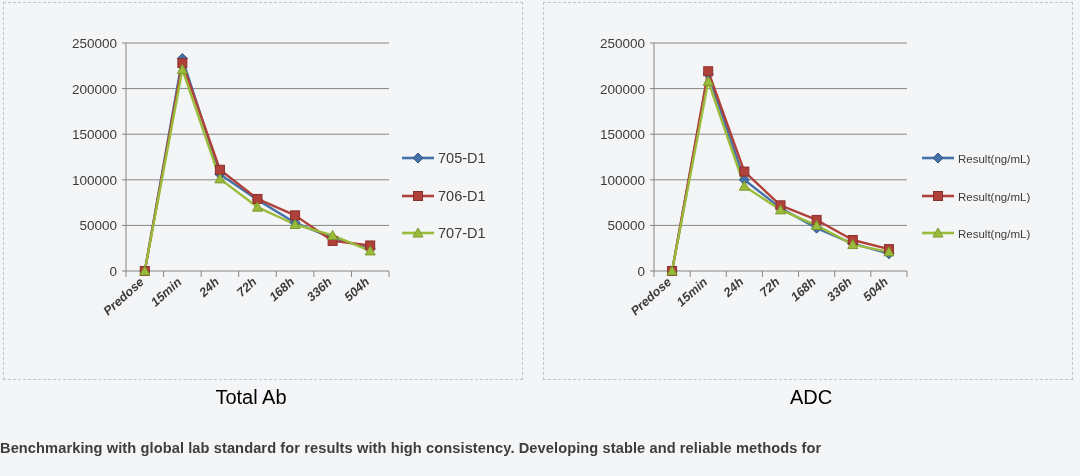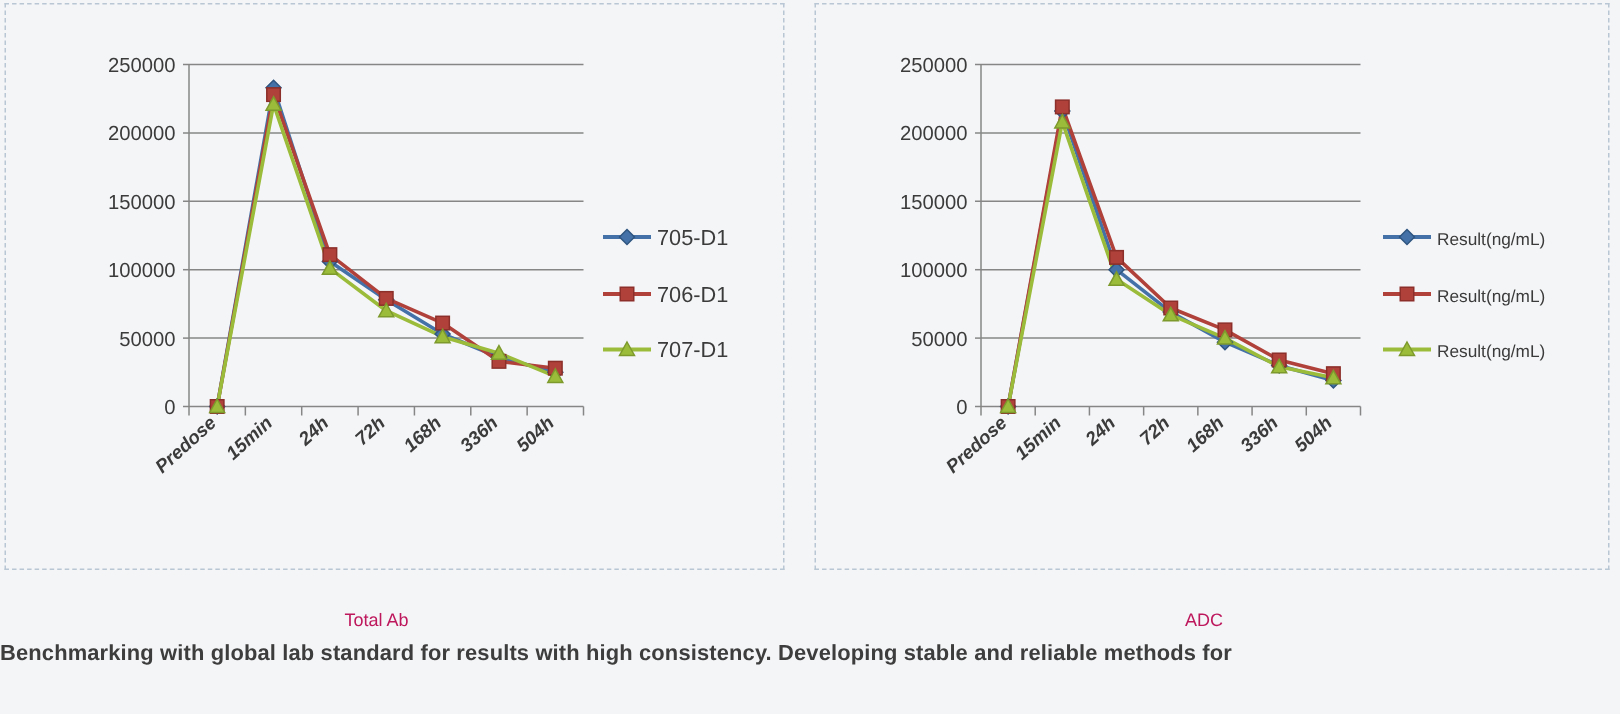--- a/index.html
+++ b/index.html
@@ -22,36 +22,35 @@
     background:#f4f5f7;
   }
   .panel.left{width:520px;height:378px;margin-left:3px;margin-top:2px;}
   .panel.right{width:530px;height:378px;margin-left:20px;margin-top:2px;}
   .chart-svg{display:block;}
   .captions{
     position:absolute;top:386px;left:0;width:1080px;height:26px;
   }
   .cap{
     position:absolute;
-    font-size:12px;
-    color:#be185d;
+    font-size:20px;
+    color:#000000;
     white-space:nowrap;
-    margin-top:20px;
   }
   .cap-total{left:205px;top:0;width:92px;text-align:center;}
   .cap-adc{left:790px;top:0;width:70px;text-align:left;}
   .footer{
     position:absolute;left:0;top:424px;width:1080px;
     font-size:14.6px;
     font-weight:bold;
     line-height:25px;
     color:#3d3d3d;
     letter-spacing:0.1px;
   }
-  .footer span{display:block;}
+  .footer span{display:block;margin-top:12px;}
 </style>
 </head>
 <body>
 
 <div class="panels">
   <div class="panel left">
     <svg class="chart-svg" id="chart-0" width="518" height="376">
         <text x="113" y="273" text-anchor="end" font-family="&quot;Liberation Sans&quot;, sans-serif" font-size="13.5" fill="#3b3b3b">0</text>
         <line x1="118" y1="268" x2="122" y2="268" stroke="#868686" stroke-width="1"></line>
         <line x1="122" y1="222.4" x2="385" y2="222.4" stroke="#868686" stroke-width="1"></line>

